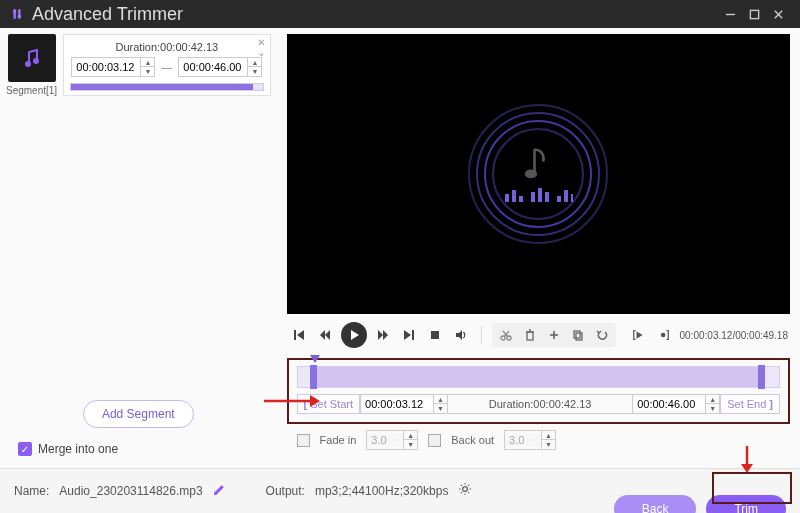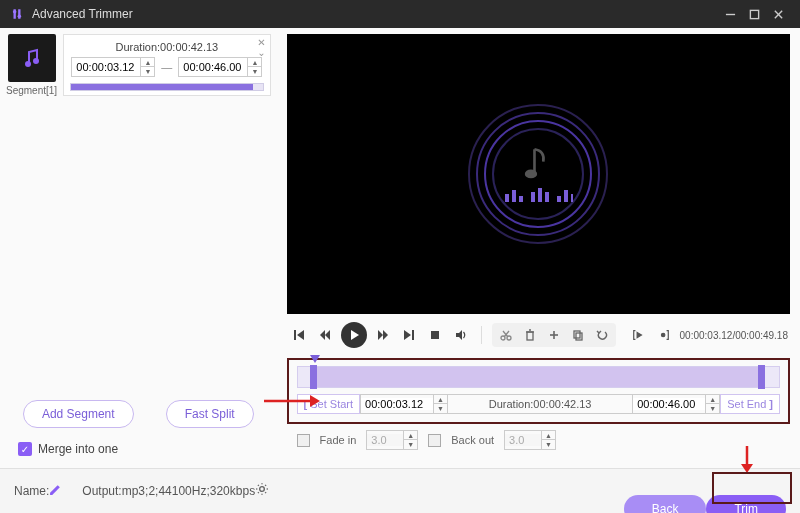--- a/index.html
+++ b/index.html
@@ -1,19 +1,19 @@
 <!DOCTYPE html>
 <html><head>
 <meta charset="utf-8">
 <style>
 * { margin: 0; padding: 0; box-sizing: border-box; font-family: -apple-system, "Segoe UI", Arial, sans-serif; }
 body { width: 800px; height: 513px; background: #f5f5f5; overflow: hidden; position: relative; }
 
 
-.titlebar { height: 28px; background: #2a2a2a; display: flex; align-items: center; padding: 0 10px; color: #ddd; font-size: 12px; }
+.titlebar { height: 28px; background: #2a2a2a; display: flex; align-items: center; padding: 0 10px; color: #ddd; font-size: 18px; }
 .titlebar .logo { width: 14px; height: 14px; margin-right: 8px; }
 .titlebar .spacer { flex: 1; }
 .titlebar .winbtn { width: 24px; height: 24px; display: flex; align-items: center; justify-content: center; color: #ccc; cursor: pointer; }
 .titlebar .winbtn svg { width: 11px; height: 11px; }
 
 
 .main { display: flex; height: 440px; }
 .left { width: 292px; background: #fafafa; position: relative; }
 .right { flex: 1; background: #fafafa; display: flex; flex-direction: column; }
 
@@ -85,21 +85,21 @@
 .fade-row .fchk { width: 13px; height: 13px; border: 1px solid #aaa; background: #f0f0f0; cursor: pointer; }
 .fade-row .spinner input { width: 36px; color: #aaa; }
 
 
 .arrow-red { position: absolute; pointer-events: none; }
 .arrow1 { left: 262px; top: 392px; width: 60px; height: 18px; }
 .arrow2 { left: 738px; top: 444px; width: 18px; height: 30px; }
 .trim-box { position: absolute; left: 712px; top: 472px; width: 80px; height: 32px; border: 2px solid #5a1a1a; pointer-events: none; }
 
 
-.footer { height: 44px; border-top: 1px solid #e0e0e0; display: flex; align-items: center; padding: 0 14px; font-size: 12px; color: #555; }
+.footer { height: 44px; border-top: 1px solid #e0e0e0; display: flex; align-items: center; padding: 0 14px; gap: 10px; font-size: 12px; color: #555; }
 .footer .edit-icon { color: #8a5ef5; cursor: pointer; }
 .footer .gear-icon { color: #666; cursor: pointer; }
 .footer .fspacer { flex: 1; }
 .action-btn { border: none; border-radius: 16px; padding: 7px 28px; font-size: 12px; cursor: pointer; color: #fff; margin-top: 36px; }
 .action-btn.back { background: #a88df5; }
 .action-btn.trim { background: #8a5ef5; }
 </style>
 </head>
 <body>
 
@@ -167,21 +167,20 @@
           </div>
         </div>
         <div class="dur-track">
             <div class="fill"></div>
           </div>
       </div>
     </div>
 
     <div class="left-bottom">
       <button class="pill-btn">Add Segment</button>
-      <button class="pill-btn">Fast Split</button>
     </div>
     <div class="merge-row">
       <div class="chk">✓</div>
       <span>Merge into one</span>
     </div>
   </div>
 
   <div class="right">
     <div class="preview">
       <div class="music-art">
@@ -355,20 +354,21 @@
             <div class="arr">▲</div>
             <div class="arr">▼</div>
           </div>
       </div>
     </div>
   </div>
 </div>
 
 <div class="footer">
   <span>Name:</span>
+  <span>Audio_230203114826.mp3</span>
   <span class="edit-icon">
     <svg width="13" height="13" viewBox="0 0 12 12" fill="#8a5ef5">
         <path d="M1 9 L8 2 L10 4 L3 11 L1 11 Z"></path>
       </svg>
   </span>
   <span style="width:20px"></span>
   <span>Output:</span>
   <span>mp3;2;44100Hz;320kbps</span>
   <span class="gear-icon">
     <svg width="14" height="14" viewBox="0 0 12 12" fill="none" stroke="#666" stroke-width="1.2">

